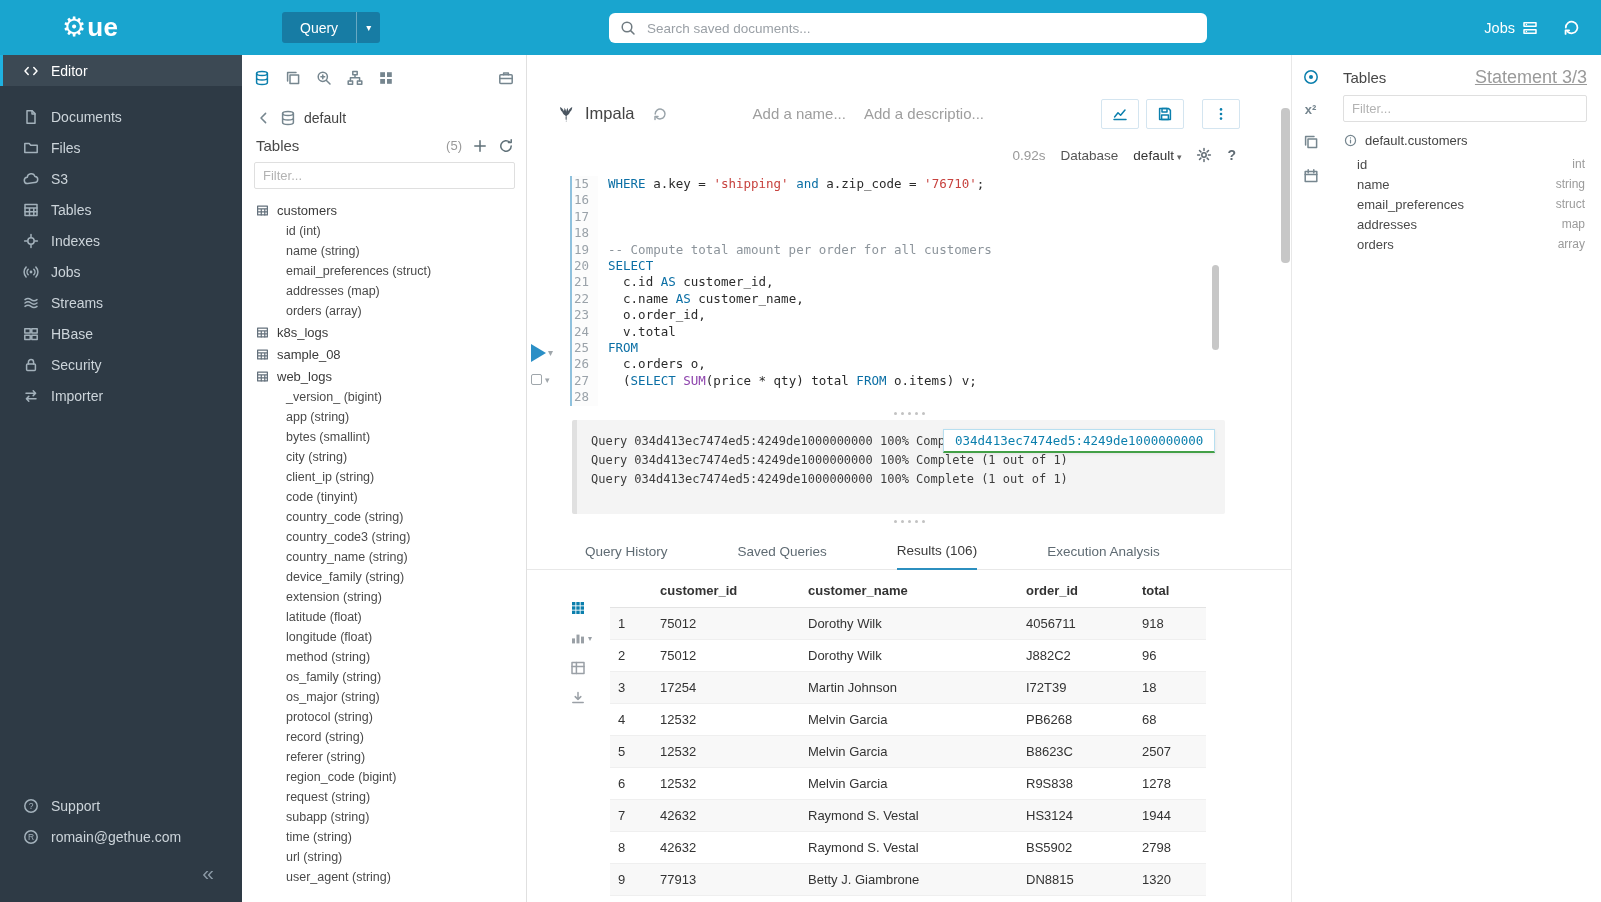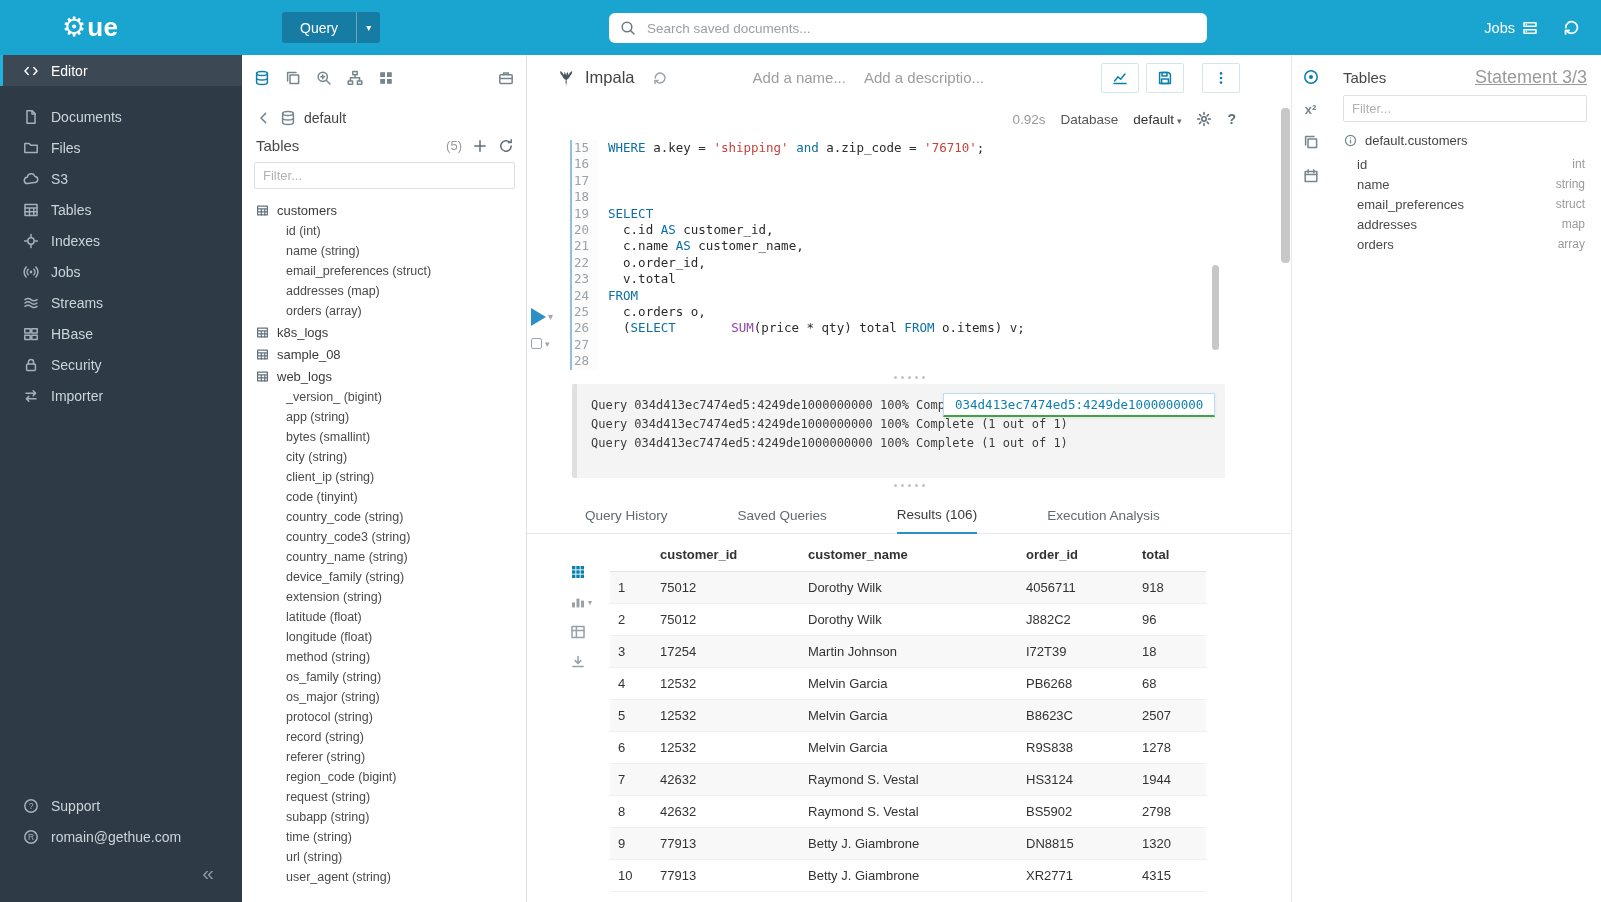--- a/index.html
+++ b/index.html
@@ -51,21 +51,21 @@
   .filter-input{margin:3px 12px;width:261px;height:27px;border:1px solid #dfdfdf;border-radius:2px;padding:0 8px;font-size:13px;color:#333;outline:none;}
   .filter-input::placeholder{color:#b3b3b3;}
   .tree{padding:7px 0 0 14px;overflow:hidden;height:700px;}
   .tree-table{height:22px;display:flex;align-items:center;gap:8px;font-size:13px;color:#3a3a3a;cursor:pointer;white-space:nowrap;}
   .tree-table .tbl-ic{color:#64717c;}
   .tree-table .tbl-ic svg{width:13px;height:13px;}
   .tree-col{height:20px;line-height:20px;padding-left:30px;font-size:12.5px;color:#4a4a4a;white-space:nowrap;cursor:pointer;}
 
   
   .main{position:absolute;left:527px;top:55px;width:764px;height:847px;background:#fff;}
-  .editor-header{height:45px;display:flex;align-items:center;padding:0 51px 0 30px;}
+  .editor-header{height:45px;display:flex;align-items:center;padding:0 51px 0 30px;margin-top:36px;}
   .engine{display:flex;align-items:center;gap:9px;font-size:16.5px;color:#444;}
   .engine .hist{color:#9aa4aa;margin-left:8px;cursor:pointer;}
   .name-ph{color:#9e9e9e;font-size:15px;margin-left:85px;cursor:text;white-space:nowrap;}
   .desc-ph{color:#9e9e9e;font-size:15px;margin-left:18px;cursor:text;white-space:nowrap;max-width:130px;overflow:hidden;text-overflow:ellipsis;}
   .hbtns{margin-left:auto;display:flex;gap:7px;}
   .hbtn{width:38px;height:30px;border:1px solid #d4e5f0;border-radius:2px;display:flex;align-items:center;justify-content:center;color:#0b7fad;background:#fff;cursor:pointer;}
   .hbtn.kebab{margin-left:11px;}
   .meta-row{height:38px;display:flex;align-items:center;justify-content:flex-end;gap:15px;padding-right:55px;font-size:13.5px;}
   .exec-time{color:#999;}
   .db-label{color:#555;}
@@ -74,21 +74,21 @@
   .meta-row .ic{color:#5f6b73;cursor:pointer;}
   .help-q{color:#5f6b73;font-weight:bold;font-size:14px;cursor:pointer;}
 
   .code-area{position:relative;margin-left:43px;height:232px;display:flex;padding-top:2px;}
   .gutter{width:28px;text-align:right;padding-right:9px;color:#9aa2a9;font-family:"DejaVu Sans Mono",monospace;font-size:12.5px;line-height:16.4px;border-left:2px solid #8fc1dd;background:#fcfcfc;}
   .code-lines{flex:1;font-family:"DejaVu Sans Mono",monospace;font-size:12.5px;line-height:16.4px;padding-left:10px;color:#2b2b2b;}
   .cline{white-space:pre;height:16.4px;}
   .tk-kw{color:#0b6fa5;}
   .tk-str{color:#c7423e;}
   .tk-cmt{color:#8c949b;}
-  .tk-fn{color:#8e44ad;margin-left:48px;}
+  .tk-fn{color:#8e44ad;}
   .tk-t{color:#2b2b2b;}
   .run-col{position:absolute;left:-39px;top:170px;width:40px;}
   .play{width:0;height:0;border-left:15px solid #2b8fc6;border-top:9px solid transparent;border-bottom:9px solid transparent;display:inline-block;cursor:pointer;}
   .run-caret{color:#9fa6ab;font-size:10px;vertical-align:6px;margin-left:2px;cursor:pointer;}
   .limit-box{margin-top:9px;display:flex;align-items:center;gap:3px;color:#9fa6ab;cursor:pointer;}
   .limit-box .sq{width:11px;height:11px;border:1.5px solid #9fa6ab;border-radius:2px;}
   .limit-box .caret{font-size:9px;}
 
   .dots{height:14px;display:flex;align-items:center;justify-content:center;gap:4px;cursor:row-resize;}
   .dots i{width:3px;height:3px;border-radius:50%;background:#c2c2c2;}
@@ -520,20 +520,21 @@
           <div class="gnum">25</div>
           <div class="gnum">26</div>
           <div class="gnum">27</div>
           <div class="gnum">28</div>
         </div>
       <div class="code-lines">
           <div class="cline"><span class="tk-kw">WHERE</span><span class="tk-t"> a.key = </span><span class="tk-str">'shipping'</span><span class="tk-t"> </span><span class="tk-kw">and</span><span class="tk-t"> a.zip_code = </span><span class="tk-str">'76710'</span><span class="tk-t">;</span></div>
           <div class="cline">&nbsp;</div>
           <div class="cline">&nbsp;</div>
           <div class="cline">&nbsp;</div>
+          <div class="cline"><span class="tk-cmt">-- Compute total amount per order for all customers</span></div>
           <div class="cline"><span class="tk-kw">SELECT</span></div>
           <div class="cline"><span class="tk-t">  c.id </span><span class="tk-kw">AS</span><span class="tk-t"> customer_id,</span></div>
           <div class="cline"><span class="tk-t">  c.name </span><span class="tk-kw">AS</span><span class="tk-t"> customer_name,</span></div>
           <div class="cline"><span class="tk-t">  o.order_id,</span></div>
           <div class="cline"><span class="tk-t">  v.total</span></div>
           <div class="cline"><span class="tk-kw">FROM</span></div>
           <div class="cline"><span class="tk-t">  c.orders o,</span></div>
           <div class="cline"><span class="tk-t">  (</span><span class="tk-kw">SELECT</span><span class="tk-t"> </span><span class="tk-fn">SUM</span><span class="tk-t">(price * qty) total </span><span class="tk-kw">FROM</span><span class="tk-t"> o.items) v;</span></div>
         </div>
       <div class="run-col">

